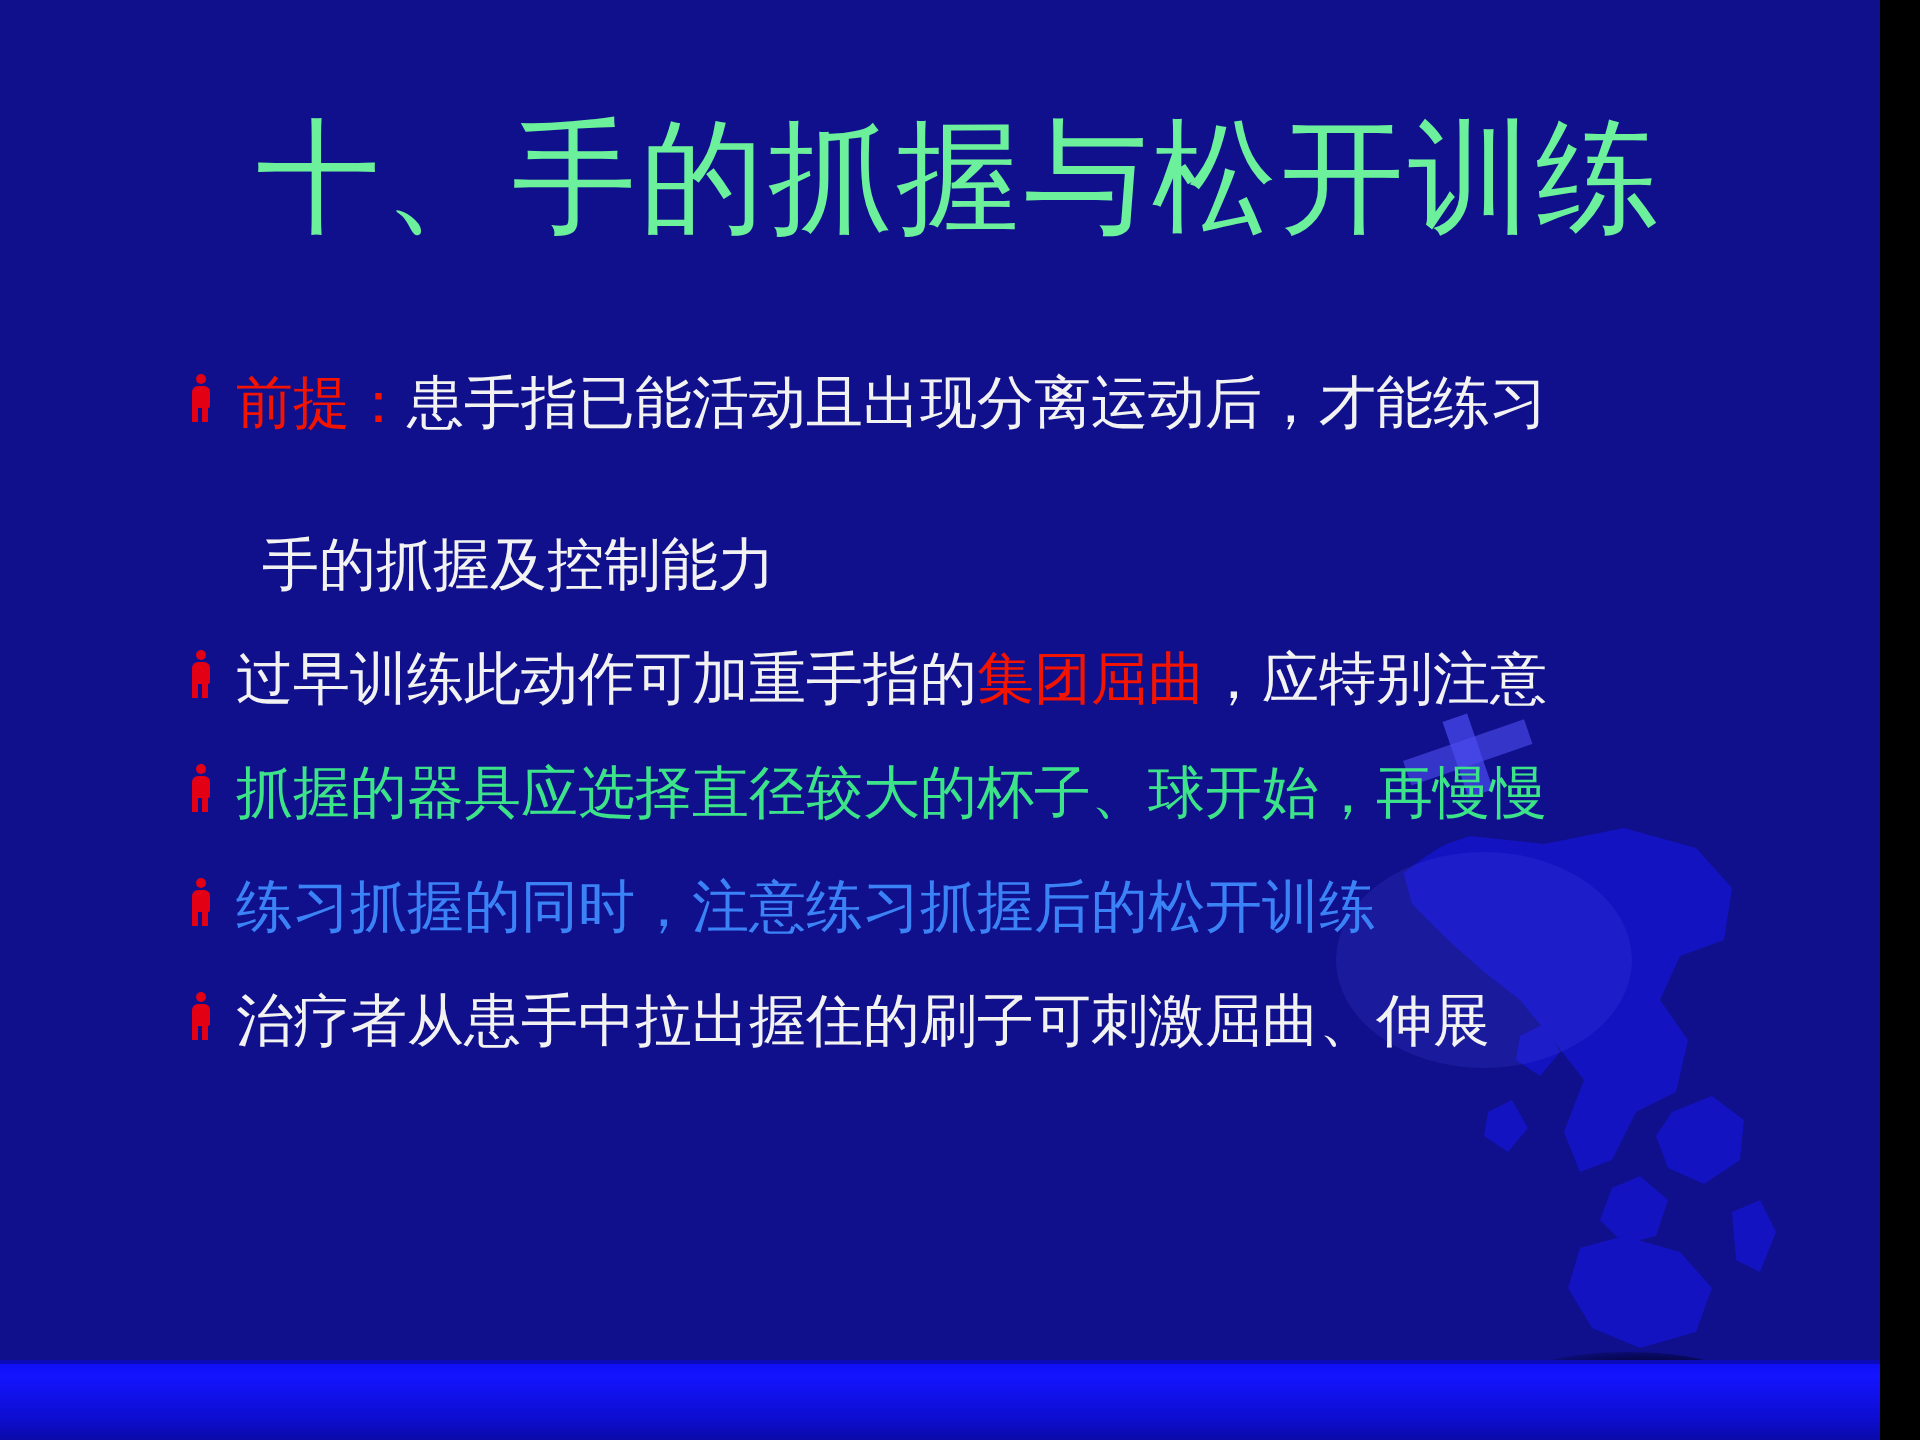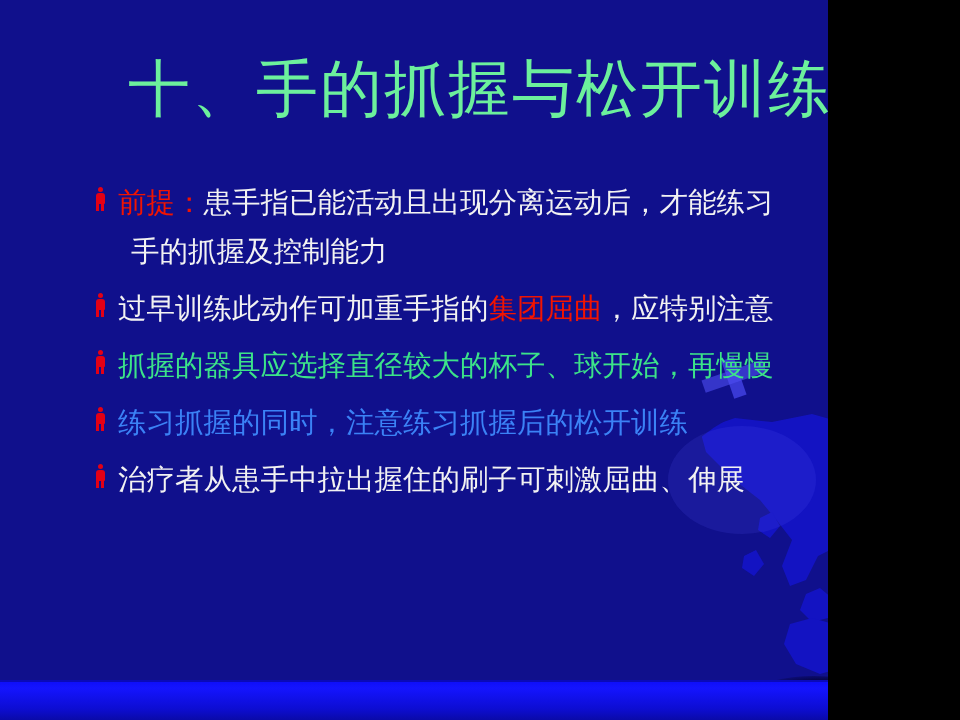--- a/index.html
+++ b/index.html
@@ -2,25 +2,25 @@
 <html><head>
 <meta charset="utf-8">
 <style>
   html, body {
     margin: 0;
     padding: 0;
     background: #000;
   }
   #slide {
     position: relative;
-    width: 828px;
+    width: 940px;
     height: 720px;
     overflow: hidden;
     background: #10108c;
-    font-family: Liberation Serif, serif;
+    font-family: Liberation Sans, sans-serif;
   }
 
   
   #globe-layer {
     position: absolute;
     left: 0; top: 0;
     width: 960px; height: 720px;
     pointer-events: none;
   }
 
@@ -50,20 +50,21 @@
     padding-left: 26px;
     font-size: 28.5px;
     line-height: 49px;
     font-weight: 400;
     margin-bottom: 8px;
     text-indent: 0;
   }
   .bullet-row .wrap2 {
     display: block;
     padding-left: 13px;
+    margin-top: 32px;
   }
   .person-icon {
     position: absolute;
     left: 3px;
     top: 9px;
     width: 11px;
     height: 24px;
   }
   .person-icon .head {
     position: absolute;

